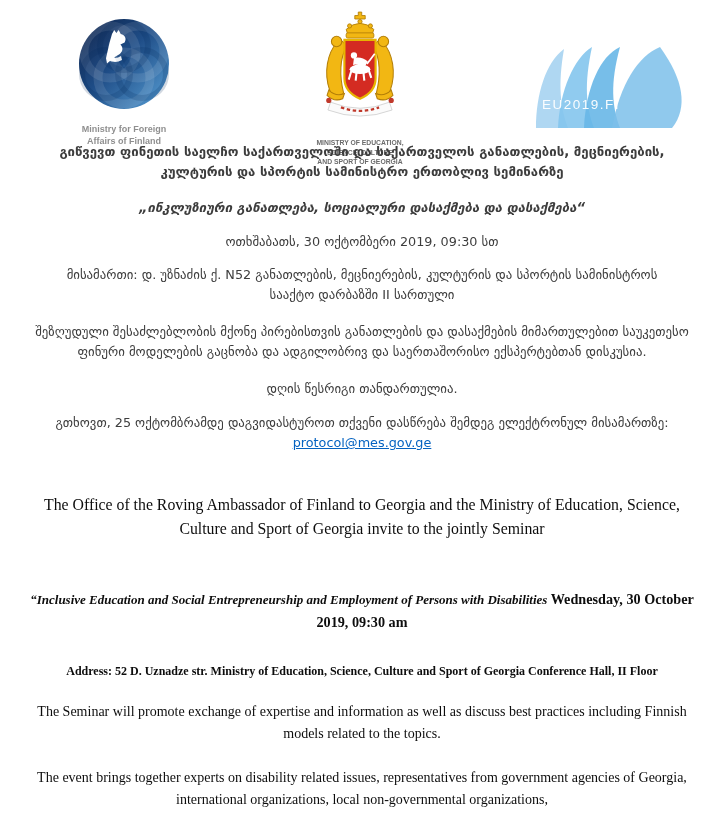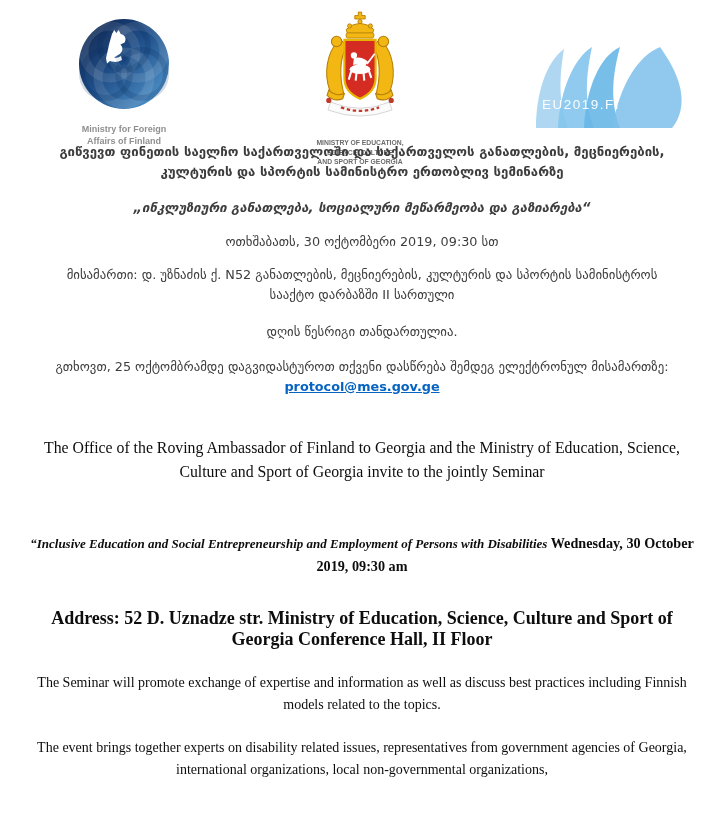--- a/index.html
+++ b/index.html
@@ -34,30 +34,30 @@
   
   .ka { text-align:center; font-size:12.8px; line-height:1.55; color:#3d3d3d; }
   .ka p { margin:0; }
   .ka-heading { font-weight:bold; font-size:13.2px; margin:10px 26px 0 !important; }
   .ka-quote   { font-weight:bold; font-style:italic; font-size:13.2px; margin-top:15px !important; }
   .ka-date    { margin-top:14px !important; }
   .ka-address { margin:13px 60px 0 !important; }
   .ka-par     { margin:17px 30px 0 !important; }
   .ka-agenda  { margin-top:17px !important; }
   .ka-rsvp    { margin:15px 10px 0 !important; }
-  a.link { color:#0563C1; text-decoration:underline; font-weight:700; }
+  a.link { color:#0563C1; text-decoration:underline; font-weight:400; }
 
   
   .en { font-family:"Liberation Serif", serif; color:#0d0d0d; text-align:center; }
   .en p { margin:0; }
   .en-heading { font-weight:normal; font-size:15.8px; line-height:1.5; margin:40px 40px 0 !important; }
   .en-quote   { margin:48px 22px 0 !important; font-size:13.8px; line-height:1.6; }
   .en-quote .q-italic { font-style:italic; font-weight:bold; font-size:13px; }
   .en-quote .q-bold   { font-weight:bold; font-size:14.2px; }
-  .en-address { font-weight:bold; font-size:18px; margin:30px 24px 0 !important; }
+  .en-address { font-weight:bold; font-size:12px; margin:30px 24px 0 !important; }
   .en-par     { font-size:14px; line-height:1.55; margin:22px 34px 16px !important; }
 </style>
 </head>
 <body>
 
 <div class="page">
 
   <div class="logos">
 
     <div class="logo-block logo-finland">
@@ -152,23 +152,24 @@
           <path d="M54 82 C56 42 70 10 90 1 C80 38 82 60 90 82 Z" fill="#68b7e7" opacity="0.9"></path>
           <path d="M82 82 C90 38 108 10 130 1 C154 34 158 62 142 82 Z" fill="#7cc0ea" opacity="0.85"></path>
         </g>
       </svg>
       <span class="eu-text">EU2019.FI</span>
     </div>
   </div>
 
   <div class="ka">
     <p class="ka-heading">გიწვევთ ფინეთის საელჩო საქართველოში და საქართველოს განათლების, მეცნიერების, კულტურის და სპორტის სამინისტრო ერთობლივ სემინარზე</p>
-    <p class="ka-quote">„ინკლუზიური განათლება, სოციალური მეწარმეობა და გაზიარება“</p>
+    <p class="ka-quote">„ინკლუზიური განათლება, სოციალური დასაქმება და დასაქმება“</p>
     <p class="ka-date">ოთხშაბათს, 30 ოქტომბერი 2019, 09:30 სთ</p>
     <p class="ka-address">მისამართი: დ. უზნაძის ქ. N52 განათლების, მეცნიერების, კულტურის და სპორტის სამინისტროს სააქტო დარბაზში II სართული</p>
+    <p class="ka-par">შეზღუდული შესაძლებლობის მქონე პირებისთვის განათლების და დასაქმების მიმართულებით საუკეთესო ფინური მოდელების გაცნობა და ადგილობრივ და საერთაშორისო ექსპერტებთან დისკუსია.</p>
     <p class="ka-agenda">დღის წესრიგი თანდართულია.</p>
     <p class="ka-rsvp">
       <span>გთხოვთ, 25 ოქტომბრამდე დაგვიდასტუროთ თქვენი დასწრება შემდეგ ელექტრონულ მისამართზე: </span><a class="link" href="#">protocol@mes.gov.ge</a>
     </p>
   </div>
 
   <div class="en">
     <p class="en-heading">The Office of the Roving Ambassador of Finland to Georgia and the Ministry of Education, Science, Culture and Sport of Georgia invite to the jointly Seminar</p>
     <p class="en-quote">
       <span class="q-italic">“Inclusive Education and Social Entrepreneurship and Employment of Persons with Disabilities</span><span class="q-bold"> Wednesday, 30 October 2019, 09:30 am</span>

